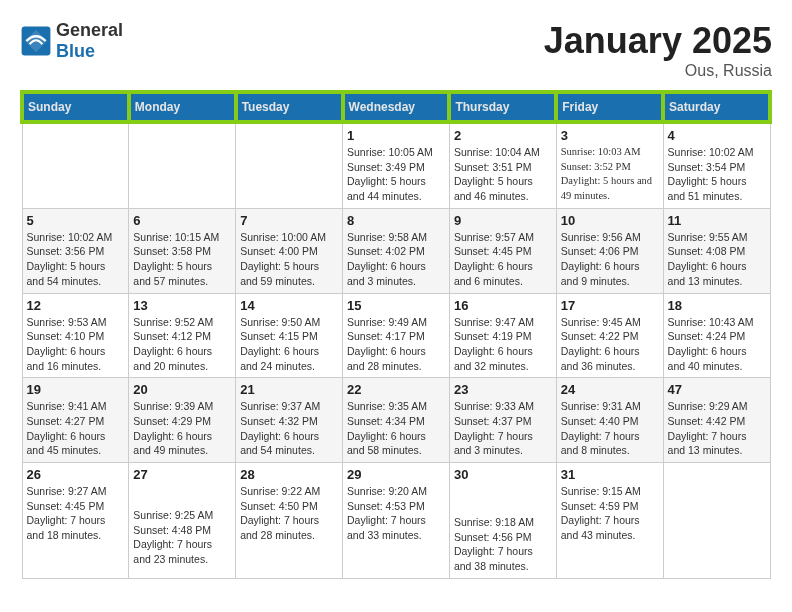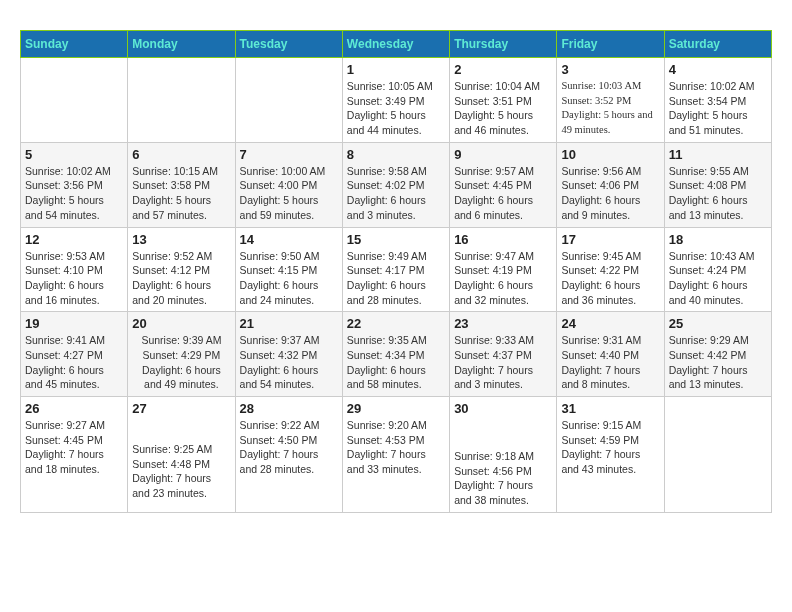--- a/index.html
+++ b/index.html
@@ -37,26 +37,26 @@
       font-size: 16px;
       color: #555;
     }
     .calendar {
       width: 100%;
       border-collapse: collapse;
       font-size: 11px;
     }
     .calendar th {
       background: #1a6faf;
-      color: #5eead4;
+      color: #e5e5e5;
       padding: 6px 4px;
       text-align: left;
       font-size: 12px;
       font-weight: bold;
-      border: 1px solid #84cc16;
+      border: 4px solid #84cc16;
     }
     .calendar td {
       border: 1px solid #ccc;
       vertical-align: top;
       padding: 4px;
       width: 107px;
       min-height: 80px;
       background: #fff;
     }
     .calendar tr:nth-child(even) td {
@@ -74,20 +74,36 @@
       line-height: 1.4;
     }
     .empty-cell {
       background: #f9f9f9;
     }
   </style>
 </head>
 <body>
 
 <div class="header-section">
+  <div class="logo">
+    <svg class="logo-icon" viewBox="0 0 40 40">
+      <rect x="2" y="2" width="36" height="36" rx="4" fill="#1a6faf"></rect>
+      <polygon points="20,6 34,20 20,34 6,20" fill="#fff" opacity="0.15"></polygon>
+      <path d="M8 20 Q20 8 32 20" stroke="#fff" stroke-width="3" fill="none"></path>
+      <path d="M12 24 Q20 14 28 24" stroke="#fff" stroke-width="2.5" fill="none"></path>
+    </svg>
+    <div>
+      <span style="font-size:18px;font-weight:bold;color:#333;">General</span><br>
+      <span style="font-size:18px;font-weight:bold;color:#1a6faf;">Blue</span>
+    </div>
+  </div>
+  <div class="title-section">
+    <div class="month-title">January 2025</div>
+    <div class="location-title">Ous, Russia</div>
+  </div>
 </div>
 
 <table class="calendar">
   <thead>
     <tr id="weekday-header">
     <th>Sunday</th>
         <th>Monday</th>
         <th>Tuesday</th>
         <th>Wednesday</th>
         <th>Thursday</th>
@@ -215,21 +231,21 @@
       </tr>
       <tr>
         <td>
           <div class="day-number">19</div>
           <div class="day-info" style="white-space: pre-line;">Sunrise: 9:41 AM
 Sunset: 4:27 PM
 Daylight: 6 hours and 45 minutes.</div>
         </td>
         <td>
           <div class="day-number">20</div>
-          <div class="day-info" style="white-space: pre-line; text-align: center;">Sunrise: 9:39 AM
+          <div class="day-info" style="white-space: pre-line;">Sunrise: 9:39 AM
 Sunset: 4:29 PM
 Daylight: 6 hours and 49 minutes.</div>
         </td>
         <td>
           <div class="day-number">21</div>
           <div class="day-info" style="white-space: pre-line;">Sunrise: 9:37 AM
 Sunset: 4:32 PM
 Daylight: 6 hours and 54 minutes.</div>
         </td>
         <td>
@@ -244,21 +260,21 @@
 Sunset: 4:37 PM
 Daylight: 7 hours and 3 minutes.</div>
         </td>
         <td>
           <div class="day-number">24</div>
           <div class="day-info" style="white-space: pre-line;">Sunrise: 9:31 AM
 Sunset: 4:40 PM
 Daylight: 7 hours and 8 minutes.</div>
         </td>
         <td>
-          <div class="day-number">25</div>
+          <div class="day-number">47</div>
           <div class="day-info" style="white-space: pre-line;">Sunrise: 9:29 AM
 Sunset: 4:42 PM
 Daylight: 7 hours and 13 minutes.</div>
         </td>
       </tr>
       <tr>
         <td>
           <div class="day-number">26</div>
           <div class="day-info" style="white-space: pre-line;">Sunrise: 9:27 AM
 Sunset: 4:45 PM

